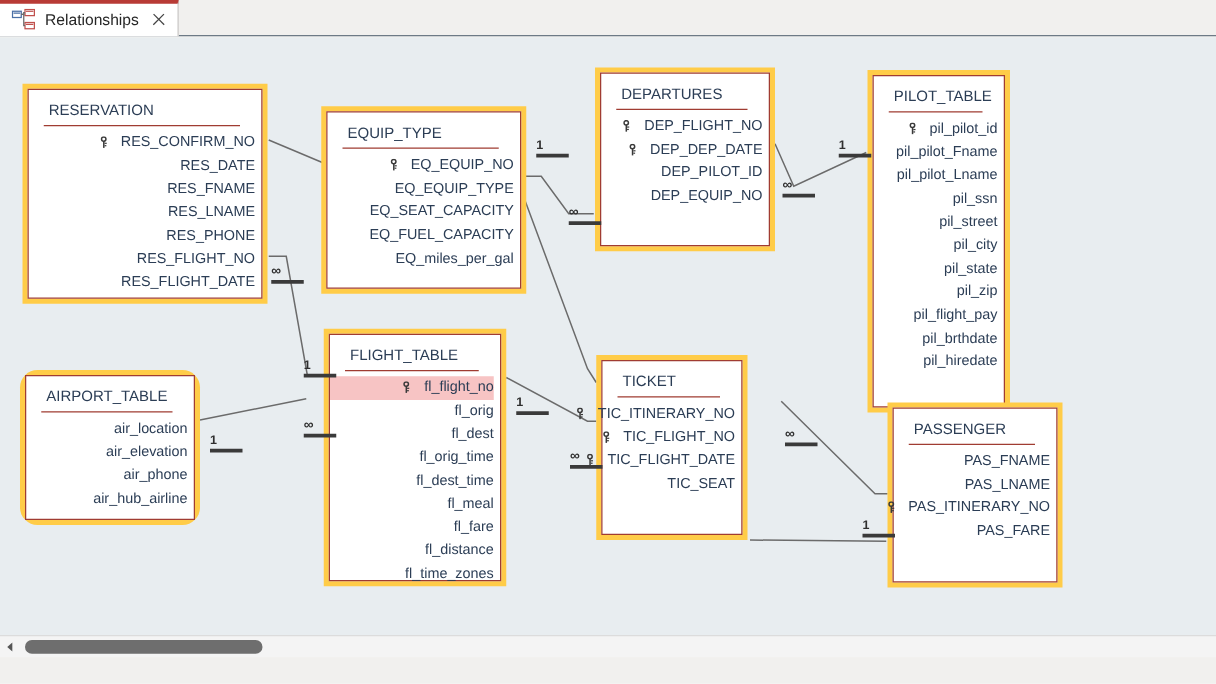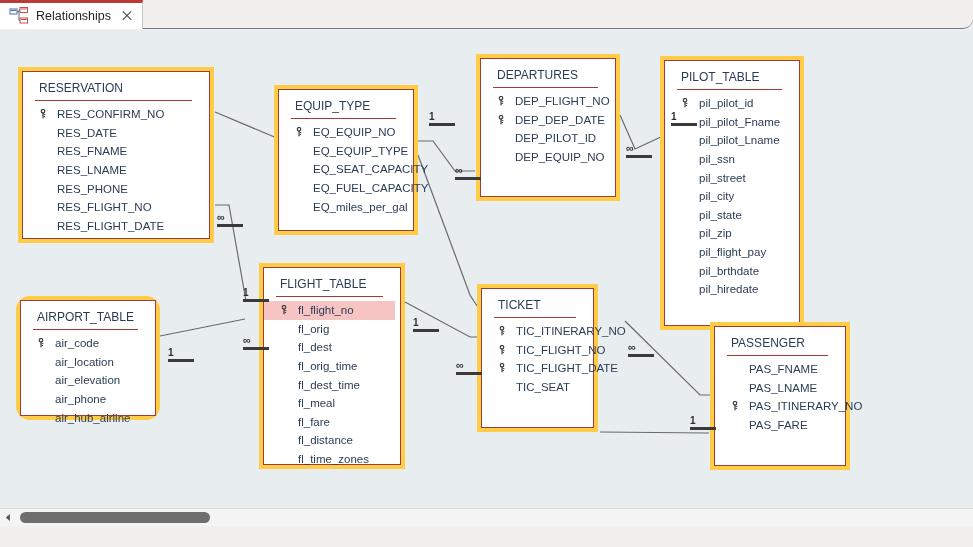--- a/index.html
+++ b/index.html
@@ -16,21 +16,20 @@
     width: 973px; height: 547px;
     background: #f1f0ee;
   }
 
   
   .tabbar {
     position: absolute; left: 0; top: 0;
     width: 973px; height: 29px;
     background: #f1f0ee;
     border-bottom: 1px solid #6d7a86;
-    border-radius: 10px;
   }
   .tab {
     position: absolute; left: 0; top: 0;
     height: 29px;
     display: flex; align-items: center;
     padding: 0 8px 0 9px;
     background: #ffffff;
     border-top: 3px solid #b83b36;
     border-right: 1px solid #c8c6c4;
   }
@@ -87,20 +86,21 @@
     background: #a03c32;
     margin: 0 12px 4px 12px;
   }
   .fld {
     display: flex; align-items: center;
     height: 18.6px;
     padding-left: 16px;
     font-size: 11.5px;
     color: #2b3d55;
     white-space: nowrap;
+    justify-content: flex-end;
   }
   .fld.sel { background: #f7c4c4; }
   .keycell { width: 18px; flex: 0 0 auto; }
   .keycell svg { display: block; }
 
   
   .card {
     position: absolute;
     font-size: 10px;
     font-weight: bold;
@@ -207,21 +207,21 @@
           <div class="fld">
             <span class="keycell"></span>
             <span>RES_FLIGHT_NO</span>
           </div>
           <div class="fld">
             <span class="keycell"></span>
             <span>RES_FLIGHT_DATE</span>
           </div>
         </div>
       </div>
-      <div class="tbl" style="left: 274px; top: 55px; width: 144px; height: 150px;">
+      <div class="tbl" style="left: 257px; top: 55px; width: 164px; height: 150px;">
         <div class="tbl-inner">
           <div class="tbl-title">EQUIP_TYPE</div>
           <div class="tbl-rule"></div>
           <div class="fld">
             <span class="keycell">
               <svg viewBox="0 0 10 12" width="8" height="10">
                 <circle cx="5" cy="2.6" r="2.2" fill="none" stroke="#3a3a3a" stroke-width="1.5"></circle>
                 <rect x="4.3" y="4.4" width="1.5" height="7" fill="#3a3a3a"></rect>
                 <rect x="5.8" y="6.2" width="2.2" height="1.2" fill="#3a3a3a"></rect>
                 <rect x="5.8" y="8.6" width="1.8" height="1.2" fill="#3a3a3a"></rect>
@@ -276,21 +276,21 @@
           <div class="fld">
             <span class="keycell"></span>
             <span>DEP_PILOT_ID</span>
           </div>
           <div class="fld">
             <span class="keycell"></span>
             <span>DEP_EQUIP_NO</span>
           </div>
         </div>
       </div>
-      <div class="tbl" style="left: 660px; top: 26px; width: 144px; height: 274px;">
+      <div class="tbl" style="left: 694px; top: 26px; width: 114px; height: 274px;">
         <div class="tbl-inner">
           <div class="tbl-title">PILOT_TABLE</div>
           <div class="tbl-rule"></div>
           <div class="fld">
             <span class="keycell">
               <svg viewBox="0 0 10 12" width="8" height="10">
                 <circle cx="5" cy="2.6" r="2.2" fill="none" stroke="#3a3a3a" stroke-width="1.5"></circle>
                 <rect x="4.3" y="4.4" width="1.5" height="7" fill="#3a3a3a"></rect>
                 <rect x="5.8" y="6.2" width="2.2" height="1.2" fill="#3a3a3a"></rect>
                 <rect x="5.8" y="8.6" width="1.8" height="1.2" fill="#3a3a3a"></rect>
@@ -337,31 +337,20 @@
           <div class="fld">
             <span class="keycell"></span>
             <span>pil_hiredate</span>
           </div>
         </div>
       </div>
       <div class="tbl" style="left: 16px; top: 266px; width: 144px; height: 124px; border-radius: 14px;">
         <div class="tbl-inner">
           <div class="tbl-title">AIRPORT_TABLE</div>
           <div class="tbl-rule"></div>
-          <div class="fld">
-            <span class="keycell">
-              <svg viewBox="0 0 10 12" width="8" height="10">
-                <circle cx="5" cy="2.6" r="2.2" fill="none" stroke="#3a3a3a" stroke-width="1.5"></circle>
-                <rect x="4.3" y="4.4" width="1.5" height="7" fill="#3a3a3a"></rect>
-                <rect x="5.8" y="6.2" width="2.2" height="1.2" fill="#3a3a3a"></rect>
-                <rect x="5.8" y="8.6" width="1.8" height="1.2" fill="#3a3a3a"></rect>
-              </svg>
-            </span>
-            <span>air_code</span>
-          </div>
           <div class="fld">
             <span class="keycell"></span>
             <span>air_location</span>
           </div>
           <div class="fld">
             <span class="keycell"></span>
             <span>air_elevation</span>
           </div>
           <div class="fld">
             <span class="keycell"></span>

